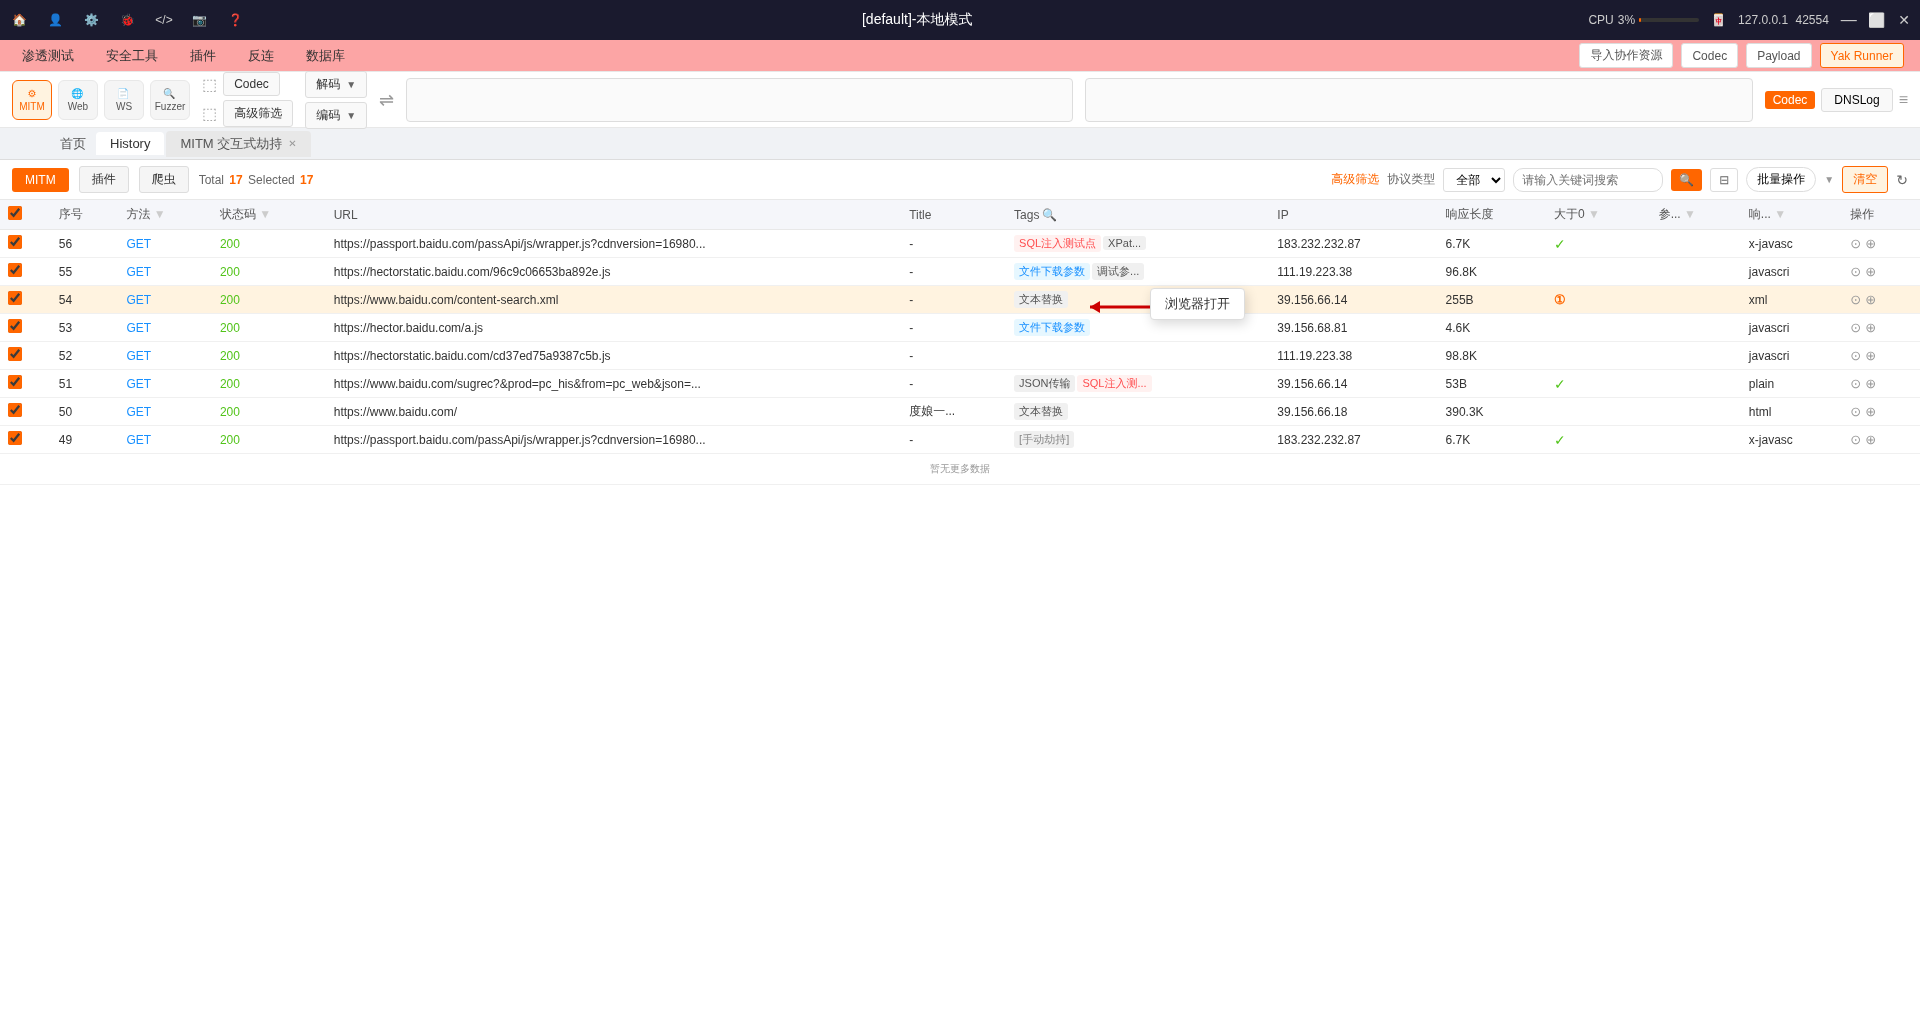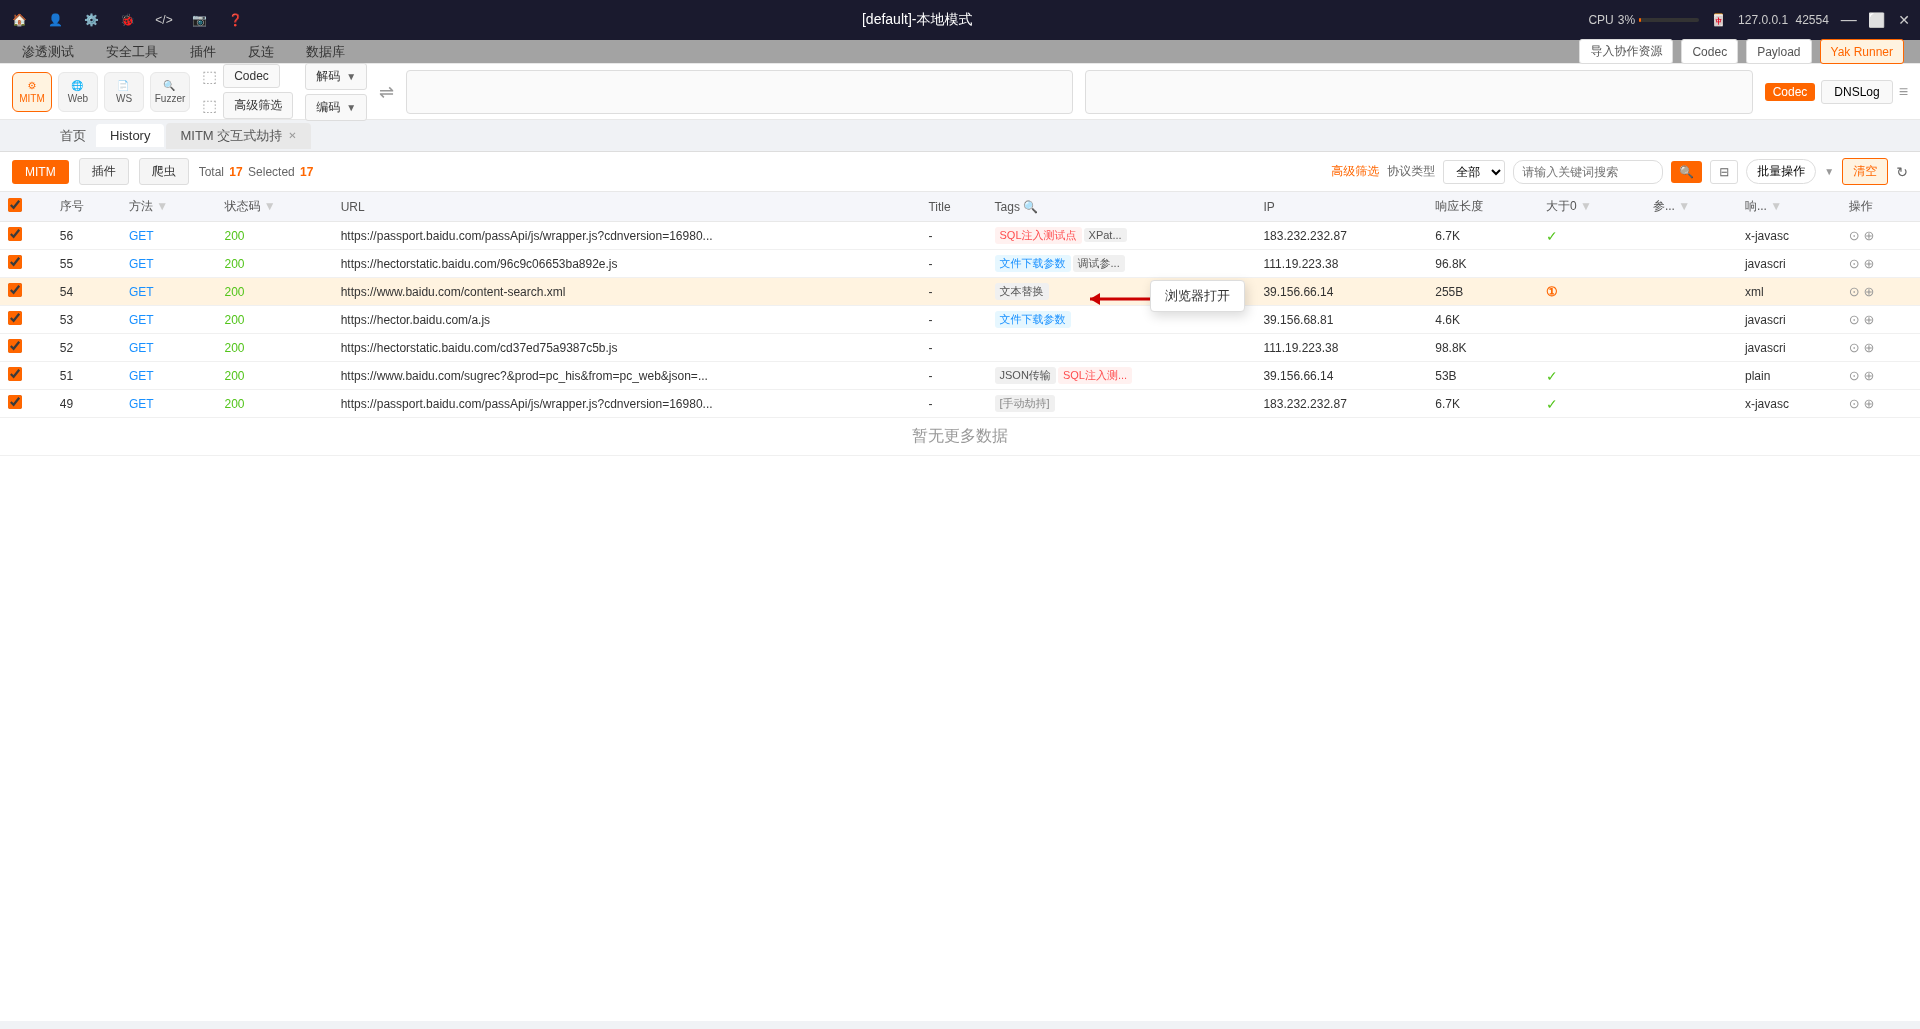--- a/index.html
+++ b/index.html
@@ -19,22 +19,22 @@
     .top-bar-center { font-size: 14px; color: #fff; font-weight: 500; }
     .top-bar-right { display: flex; align-items: center; gap: 12px; font-size: 12px; color: #ccc; }
     .top-icon { width: 20px; height: 20px; display: inline-flex; align-items: center; justify-content: center; cursor: pointer; }
     .cpu-indicator { display: flex; align-items: center; gap: 4px; }
     .cpu-bar { width: 60px; height: 4px; background: #333; border-radius: 2px; position: relative; }
     .cpu-fill { height: 100%; background: #ff6600; border-radius: 2px; width: 3%; }
     .ip-port { color: #ccc; }
 
     
     .menu-bar {
-      height: 24px;
-      background: #a3a3a3;
+      height: 32px;
+      background: #fca5a5;
       display: flex;
       align-items: center;
       padding: 0 16px;
       gap: 20px;
       border-bottom: 1px solid #e8e8e8;
       justify-content: space-between;
     }
     .menu-bar-left { display: flex; gap: 20px; }
     .menu-item { font-size: 13px; color: #333; cursor: pointer; padding: 4px 6px; }
     .menu-bar-right { display: flex; gap: 8px; }
@@ -455,38 +455,53 @@
           <td>-</td>
           <td><span class="tag-badge">JSON传输</span><span class="tag-badge tag-red">SQL注入测...</span></td>
           <td>39.156.66.14</td>
           <td>53B</td>
           <td><span class="check-icon">✓</span></td>
           <td></td>
           <td>plain</td>
           <td><span class="action-icon">⊙</span><span class="action-icon">⊕</span></td>
         </tr>
 
+        <tr>
+          <td><input type="checkbox" class="checkbox" checked="" style=""></td>
+          <td>50</td>
+          <td class="method-get">GET</td>
+          <td class="status-200">200</td>
+          <td>https://www.baidu.com/</td>
+          <td>度娘一...</td>
+          <td><span class="tag-badge">文本替换</span></td>
+          <td>39.156.66.18</td>
+          <td>390.3K</td>
+          <td></td>
+          <td></td>
+          <td>html</td>
+          <td><span class="action-icon">⊙</span><span class="action-icon">⊕</span></td>
+        </tr>
 
         <tr>
           <td><input type="checkbox" class="checkbox" checked="" style=""></td>
           <td>49</td>
           <td class="method-get">GET</td>
           <td class="status-200">200</td>
           <td>https://passport.baidu.com/passApi/js/wrapper.js?cdnversion=16980...</td>
           <td>-</td>
           <td><span class="tag-badge" style="color:#888;">[手动劫持]</span></td>
           <td>183.232.232.87</td>
           <td>6.7K</td>
           <td><span class="check-icon">✓</span></td>
           <td></td>
           <td>x-javasc</td>
           <td><span class="action-icon">⊙</span><span class="action-icon">⊕</span></td>
         </tr>
         <tr>
-          <td colspan="13" style="text-align:center;color:#999;padding:8px;font-size:16px;">暂无更多数据</td>
+          <td colspan="13" style="text-align:center;color:#999;padding:8px;font-size:10px;">暂无更多数据</td>
         </tr>
       </tbody>
     </table>
 
     <div class="tooltip-bubble" style="position:absolute;top:88px;left:1150px;z-index:200;">
       <span>浏览器打开</span>
     </div>
 
     <div style="position:absolute;top:92px;left:1080px;z-index:199;">
       <svg width="80" height="30" viewBox="0 0 80 30">

